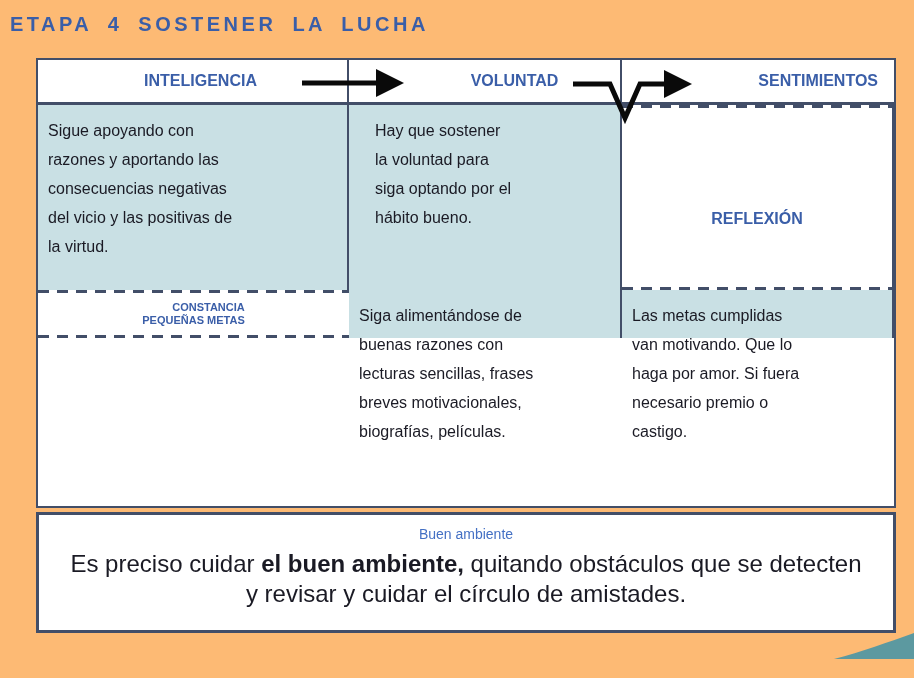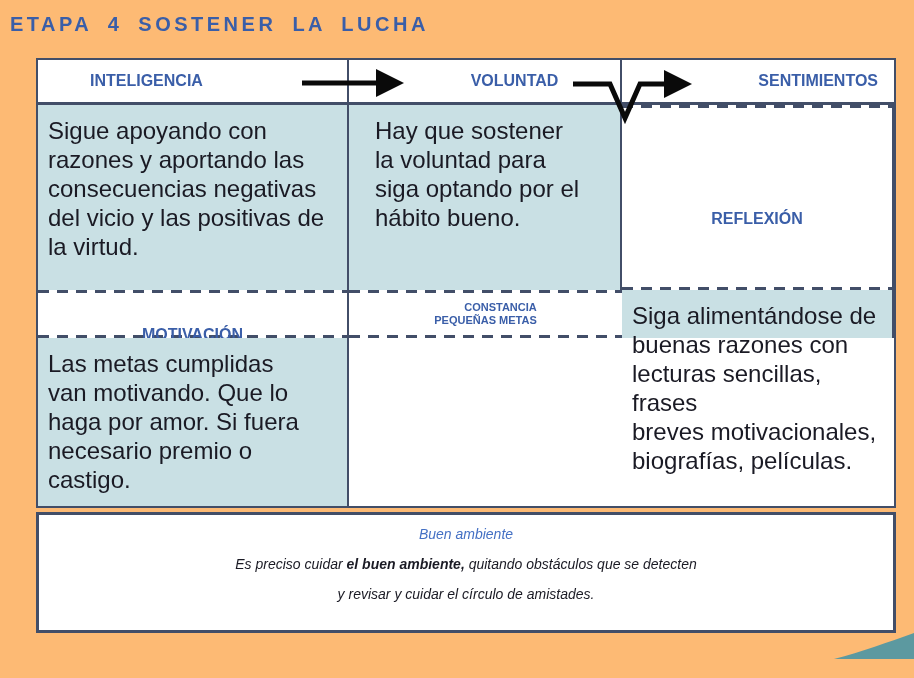--- a/index.html
+++ b/index.html
@@ -14,44 +14,44 @@
          color:var(--accent-blue);letter-spacing:3.5px;word-spacing:7px;}
   .grid-table{position:absolute;left:36px;top:58px;width:860px;height:450px;
               display:grid;grid-template-columns:311px 273px 272px;
               grid-template-rows:45px 185px 48px 168px;
               border:2px solid var(--border-navy);background:#fff;}
   .cell{min-width:0;}
   .vline{border-right:2px solid var(--border-navy);}
   .hcell{background:#fff;border-bottom:3px solid var(--border-navy);
          display:flex;align-items:center;padding-left:10px;}
   .hcell .hlabel{font-size:16px;font-weight:bold;color:var(--accent-blue);}
-  .h1c1{justify-content:flex-start;padding-left:52px;}
+  .h1c1{justify-content:center;padding-left:16px;}
   .h1c2{justify-content:center;padding-left:60px;}
   .h1c3{justify-content:flex-end;padding-right:16px;}
   .bcell{background:var(--cell-teal);padding:11px 6px 0 10px;}
-  .bcell .btext{display:inline-block;white-space:pre-line;font-size:24px;line-height:29px;
+  .bcell .btext{display:inline-block;white-space:pre-line;font-size:16px;line-height:29px;
                 color:var(--body-text);}
   .pad-left{padding-left:26px;}
   .h2cell{background-color:#fff;display:flex;align-items:center;justify-content:center;
     background-image:
       repeating-linear-gradient(to right,var(--border-navy) 0 11px,transparent 11px 19px),
       repeating-linear-gradient(to right,var(--border-navy) 0 11px,transparent 11px 19px);
     background-size:100% 3px,100% 3px;background-position:left top,left bottom;
     background-repeat:no-repeat;}
   .h2cell .hlabel{font-size:16px;font-weight:bold;color:var(--accent-blue);margin-top:42px;}
   .h2cell .hsmall{font-size:11px;font-weight:bold;color:var(--accent-blue);
                   white-space:pre-line;text-align:right;line-height:13px;}
   .arrows{position:absolute;left:0;top:0;width:856px;height:446px;pointer-events:none;}
   .arrow-line{stroke:var(--arrow-black);stroke-width:5;fill:none;}
   .arrow-head{fill:var(--arrow-black);stroke:none;}
   .footer-box{position:absolute;left:36px;top:512px;width:860px;height:121px;
               border:3px solid var(--border-navy);background:#fff;text-align:center;
-              padding-top:11px;font-style:italic;}
+              padding-top:11px;}
   .note-title{font-size:14px;color:var(--note-blue);}
-  .note-body{font-size:14px;line-height:30px;color:var(--body-text);white-space:pre-line;
+  .note-body{font-size:24px;line-height:30px;color:var(--body-text);white-space:pre-line;
              margin-top:7px;}
   .swoosh{position:absolute;right:0;bottom:19px;width:80px;height:26px;color:var(--swoosh-teal);}
   .swoosh svg{display:block;}
   .swoosh-path{fill:currentColor;}
 </style>
 </head>
 <body>
 
 <div class="page">
 
@@ -74,23 +74,20 @@
 consecuencias negativas
 del vicio y las positivas de
 la virtud.</span></div>
     <div class="cell bcell vline pad-left"><span class="btext">Hay que sostener
 la voluntad para
 siga optando por el
 hábito bueno.</span></div>
 
     <div class="cell h2cell vline">
         <span class="hlabel">REFLEXIÓN</span>
-      </div>
-    <div class="cell h2cell vline">
-        <span class="hlabel">MOTIVACIÓN</span>
       </div>
     <div class="cell h2cell">
         <span class="hsmall">CONSTANCIA
 PEQUEÑAS METAS</span>
       </div>
 
     <div class="cell bcell vline"><span class="btext">Siga alimentándose de
 buenas razones con
 lecturas sencillas, frases
 breves motivacionales,

